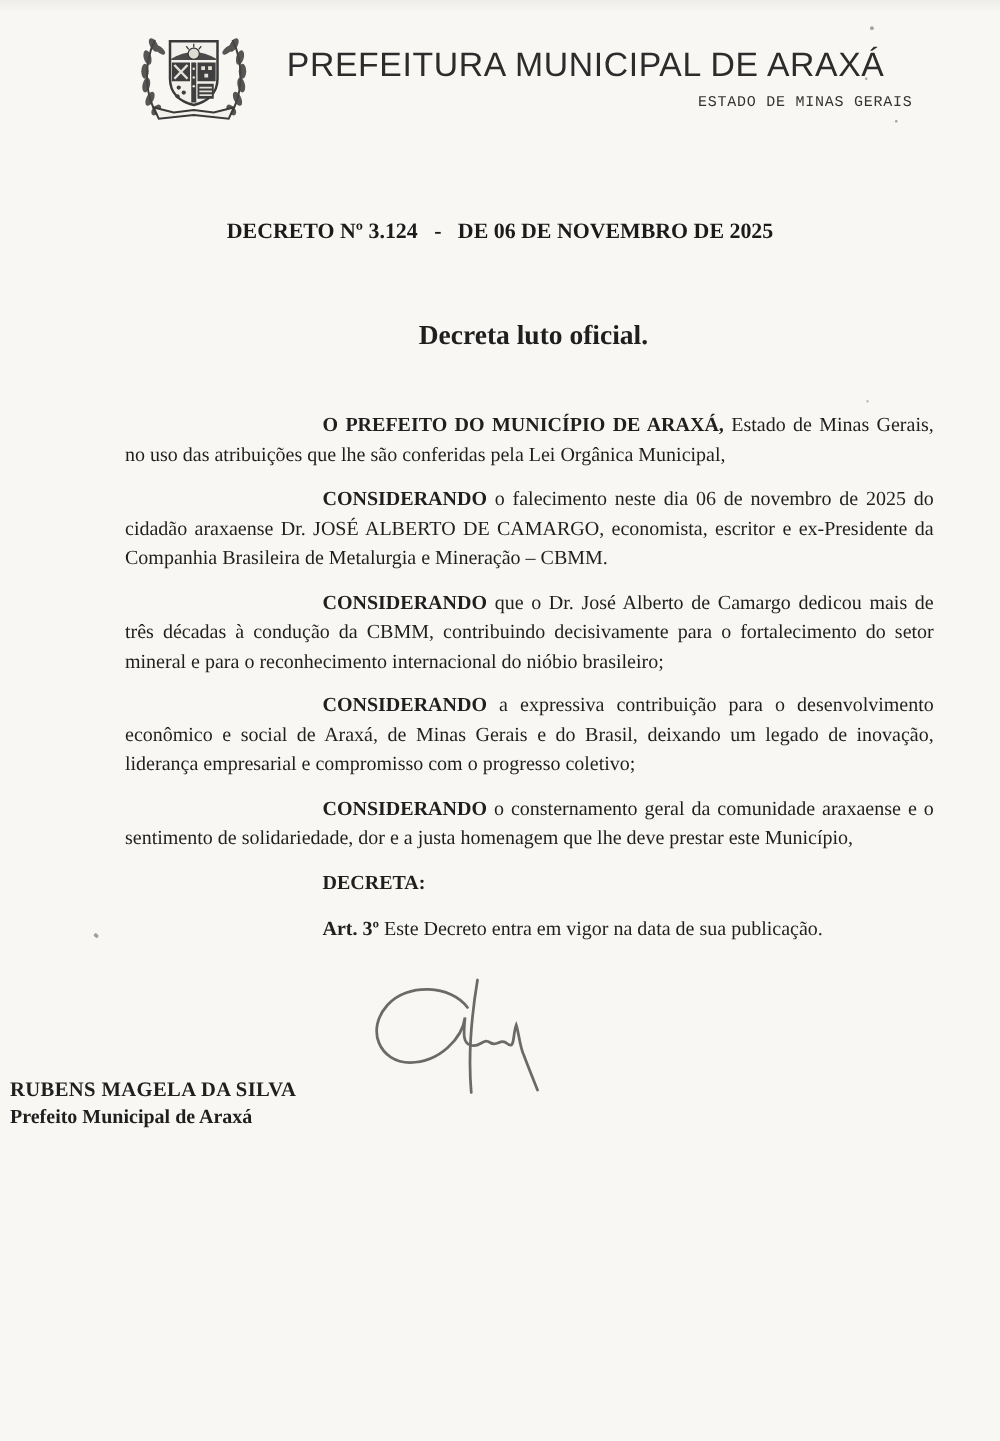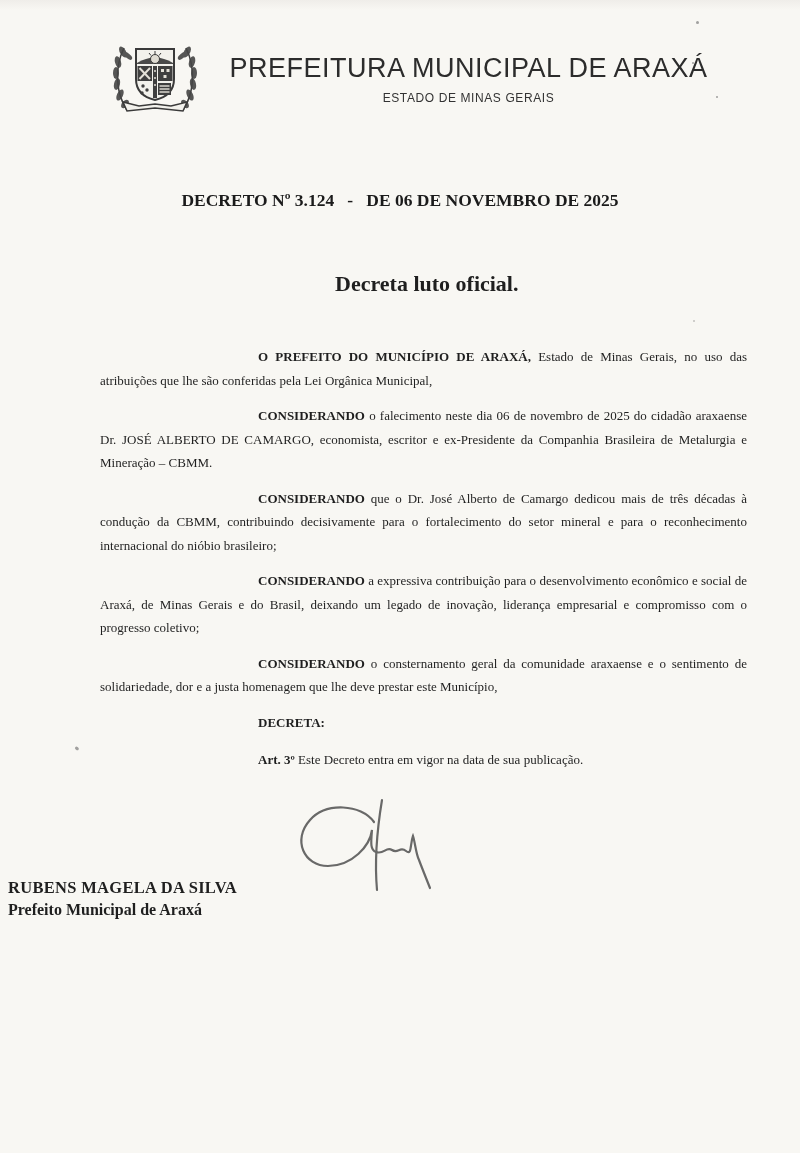--- a/index.html
+++ b/index.html
@@ -9,42 +9,42 @@
     width:800px;height:1153px;
     margin:0 auto;
     background:#f8f7f3;
     background-image:linear-gradient(180deg,#efede9 0px,#f8f7f3 10px),
                      linear-gradient(90deg,#f5f4f0 0px,#f8f7f3 12px);
     color:#1f1f1f;
     overflow:hidden;
     box-sizing:border-box;
   }
   
-  .header{display:flex;align-items:center;padding:40px 70px 0 103px;}
+  .header{display:flex;align-items:center;padding:24px 70px 0 103px;}
   .crest{flex:0 0 auto;width:104px;height:78px;}
   .header-text{flex:1;text-align:center;}
   .header-title{
     font-family:"Liberation Sans", sans-serif;
     font-size:27px;letter-spacing:.5px;color:#2c2c2c;white-space:nowrap;
   }
   .header-subtitle{
-    font-family:Liberation Sans, sans-serif;
-    font-size:12px;letter-spacing:.6px;color:#333;margin-top:7px;
+    font-family:Liberation Mono, monospace;
+    font-size:12px;letter-spacing:.6px;color:#333;margin-top:7px;text-align:right;
   }
   
   .decree-title{
     text-align:center;font-weight:bold;font-size:17.5px;
     margin-top:72px;white-space:pre;color:#1b1b1b;
   }
   .summary{
     margin:60px 0 0 335px;font-weight:bold;font-size:22px;
   }
   .body{
     margin:48px 53px 0 100px;
-    font-size:13px;line-height:23.5px;text-align:justify;
+    font-size:16px;line-height:23.5px;text-align:justify;
   }
   .body p{margin:0 0 12px 0;text-indent:158px;}
   .lead{font-weight:bold;}
   .decreta{font-weight:bold;margin-bottom:14px !important;}
   
   .signature-block{text-align:left;margin-top:22px;}
   .sig-svg{display:block;margin:0 auto -16px auto;width:260px;height:100px;position:relative;left:16px;}
   .sig-name{font-weight:bold;font-size:16.5px;letter-spacing:.3px;position:relative;left:8px;}
   .sig-role{font-weight:bold;font-size:16px;margin-top:3px;position:relative;left:8px;}
   

